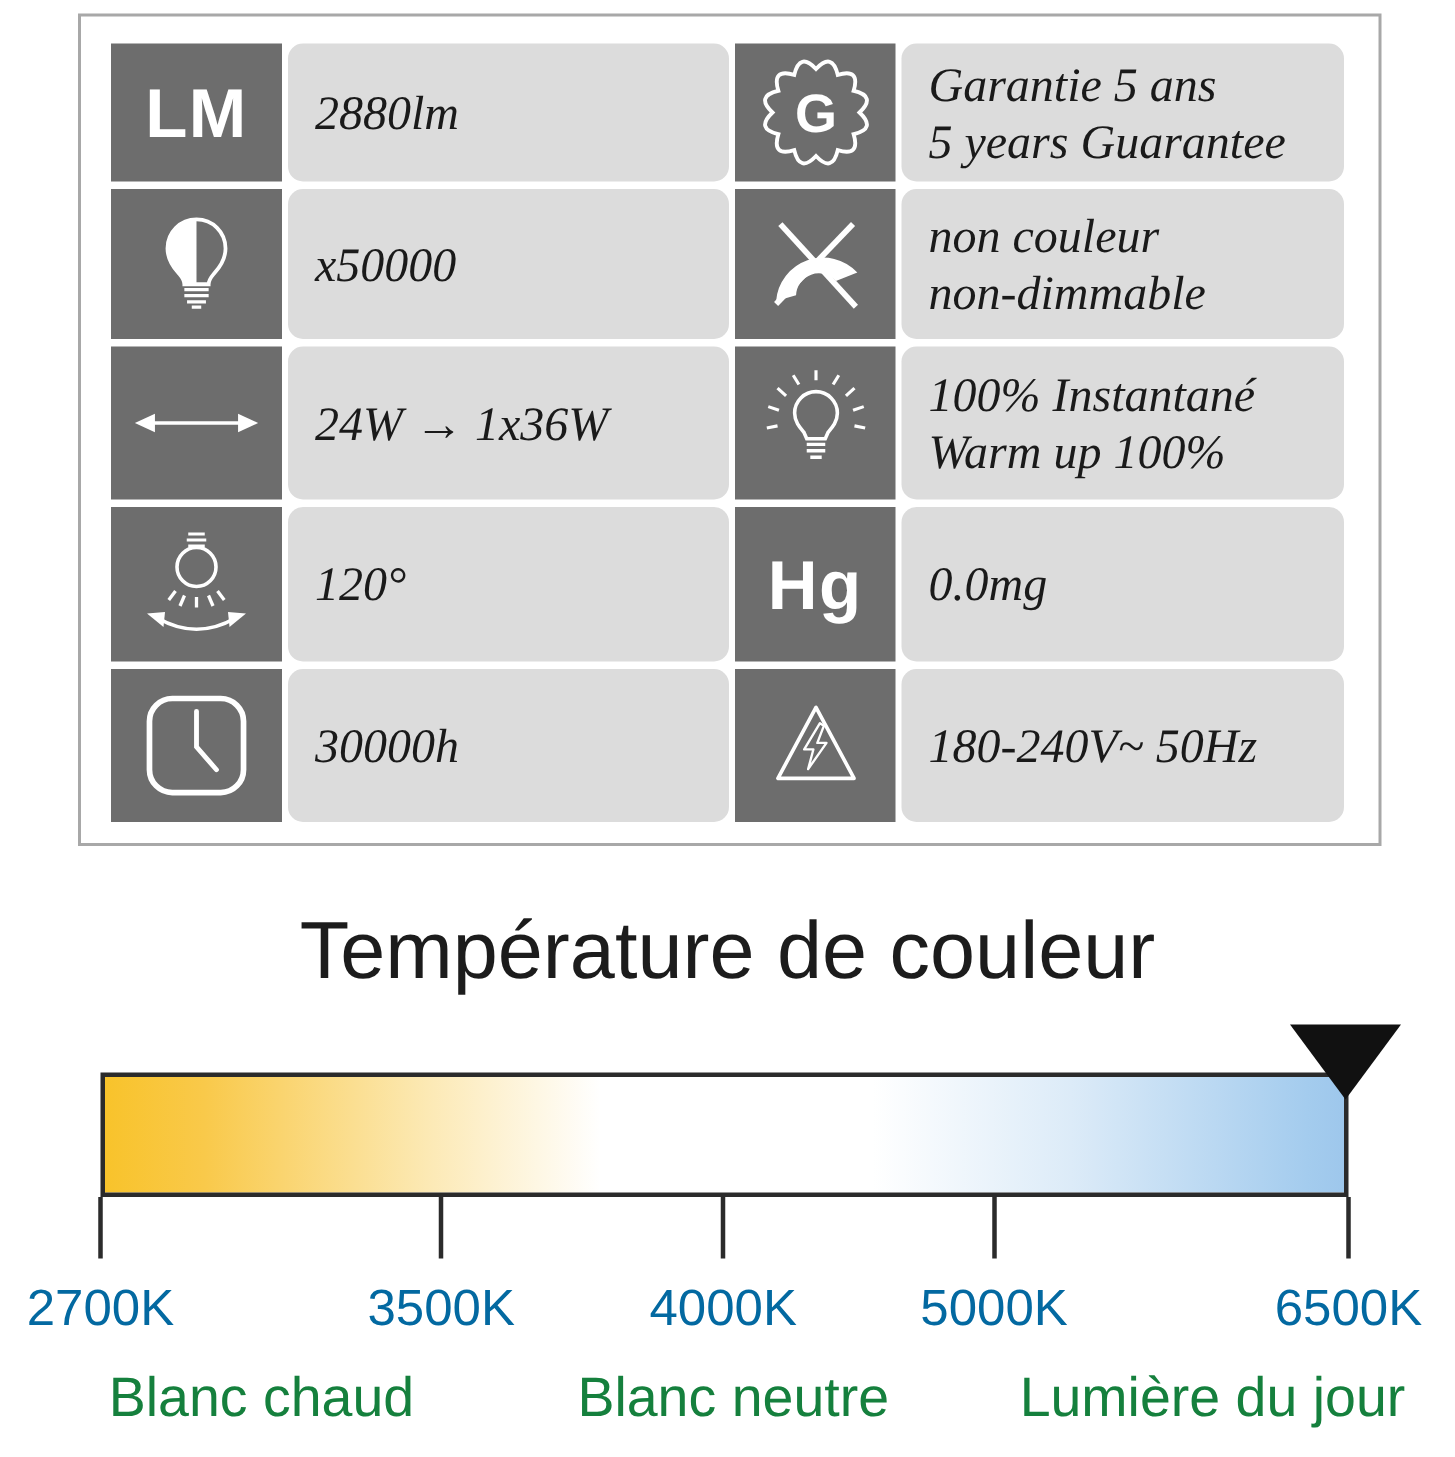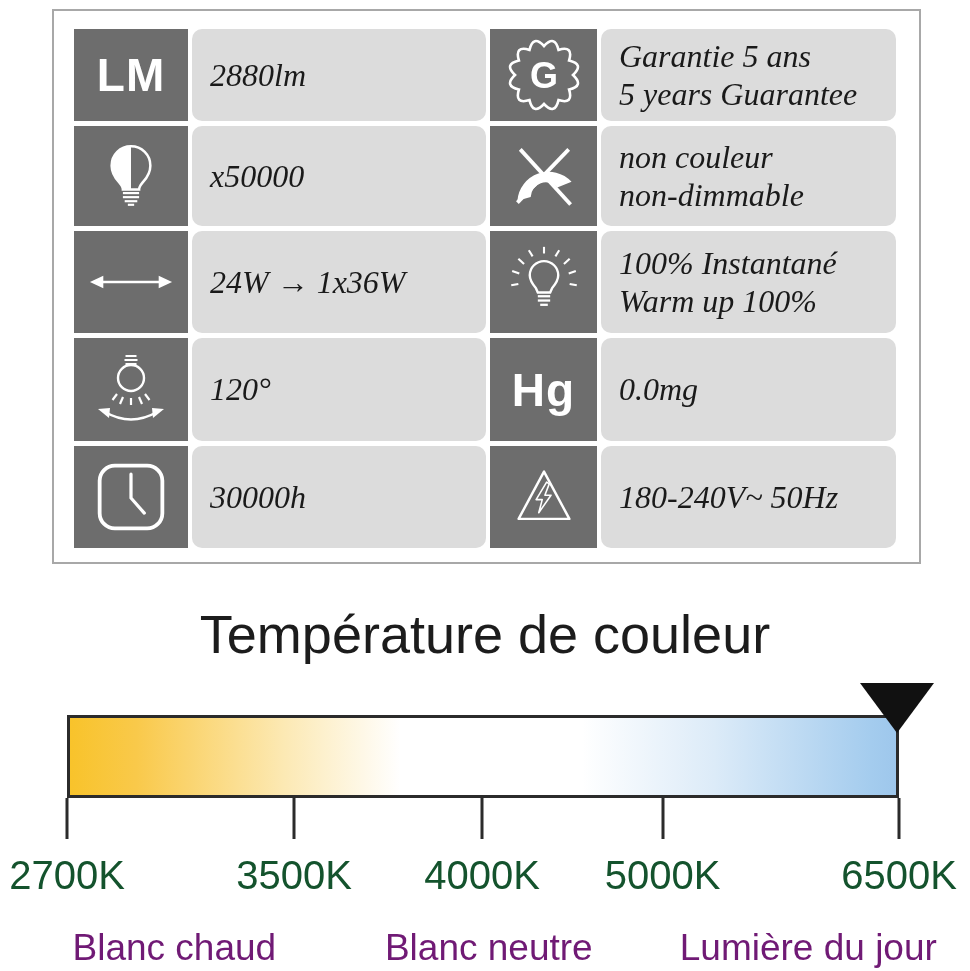--- a/index.html
+++ b/index.html
@@ -93,32 +93,31 @@
     position: absolute;
     top: 83px;
     width: 3px; height: 41px;
     background: #2b2b2b;
     transform: translateX(-1.5px);
   }
   .k-label {
     position: absolute;
     top: 138px;
     transform: translateX(-50%);
-    font-size: 40px;
-    color: #14532d;
+    font-size: 34px;
+    color: #0369a1;
     white-space: nowrap;
   }
   .cat-label {
     position: absolute;
     top: 196px;
     transform: translateX(-50%);
     font-size: 37px;
-    color: #701a75;
+    color: #15803d;
     white-space: nowrap;
-    margin-top: 16px;
   }
 </style>
 </head>
 <body>
 
 <div class="page">
 
   <div class="spec-box">
     <div class="spec-grid">
 

